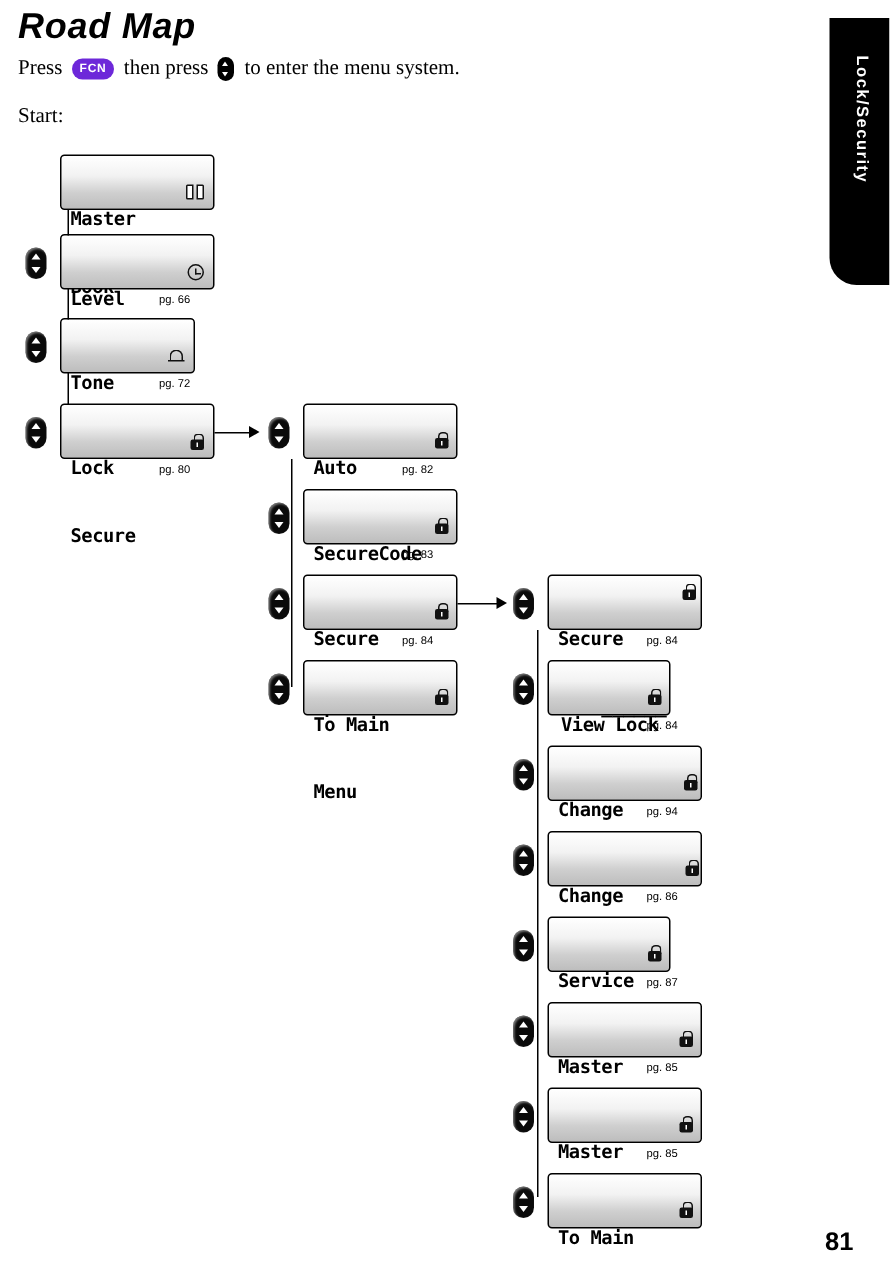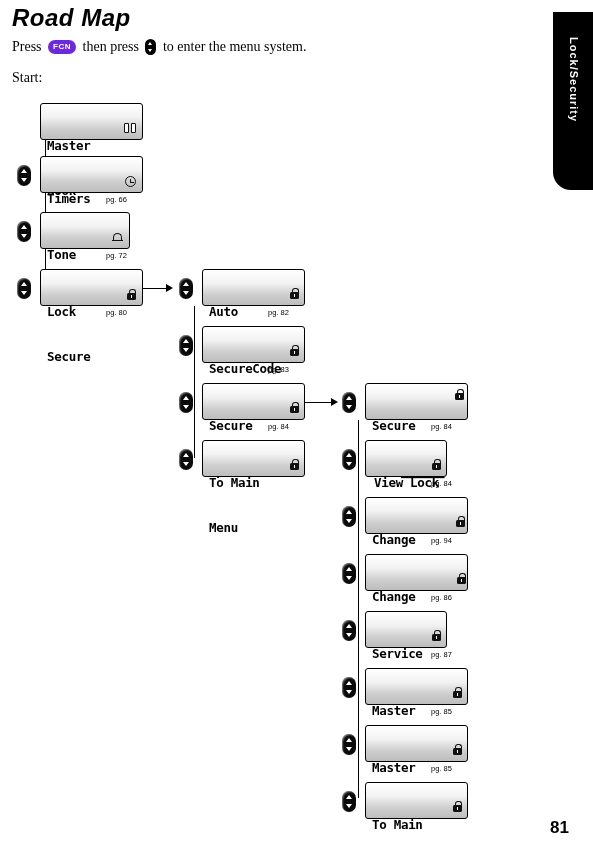--- a/index.html
+++ b/index.html
@@ -324,21 +324,21 @@
     <span class="l1">Master</span>
     <span class="l2">Book</span>
     <span class="bookicon" style="right:6px; bottom:6px;">
       <span class="pg1"></span><span class="pg2"></span>
     </span>
   </div>
   <div class="pg" style="left:114px; top:142px;margin-top:33px;">pg. 58</div>
 
   <div class="navkey" style="left:17px; top:165px;"></div>
   <div class="node" style="left:40px; top:156px; width:103px; height:37px;">
-    <span class="l1">Timers</span>
+    <span class="l1">Level</span>
     <span class="l2"></span>
     <span class="clockicon" style="right:6px; bottom:5px;"></span>
   </div>
   <div class="pg" style="left:106px; top:195px;">pg. 66</div>
 
   <div class="navkey" style="left:17px; top:221px;"></div>
   <div class="node" style="left:40px; top:212px; width:90px; height:37px;">
     <span class="l1">Tone</span>
     <span class="l2">Control</span>
     <span class="bellicon" style="right:6px; bottom:5px;">

